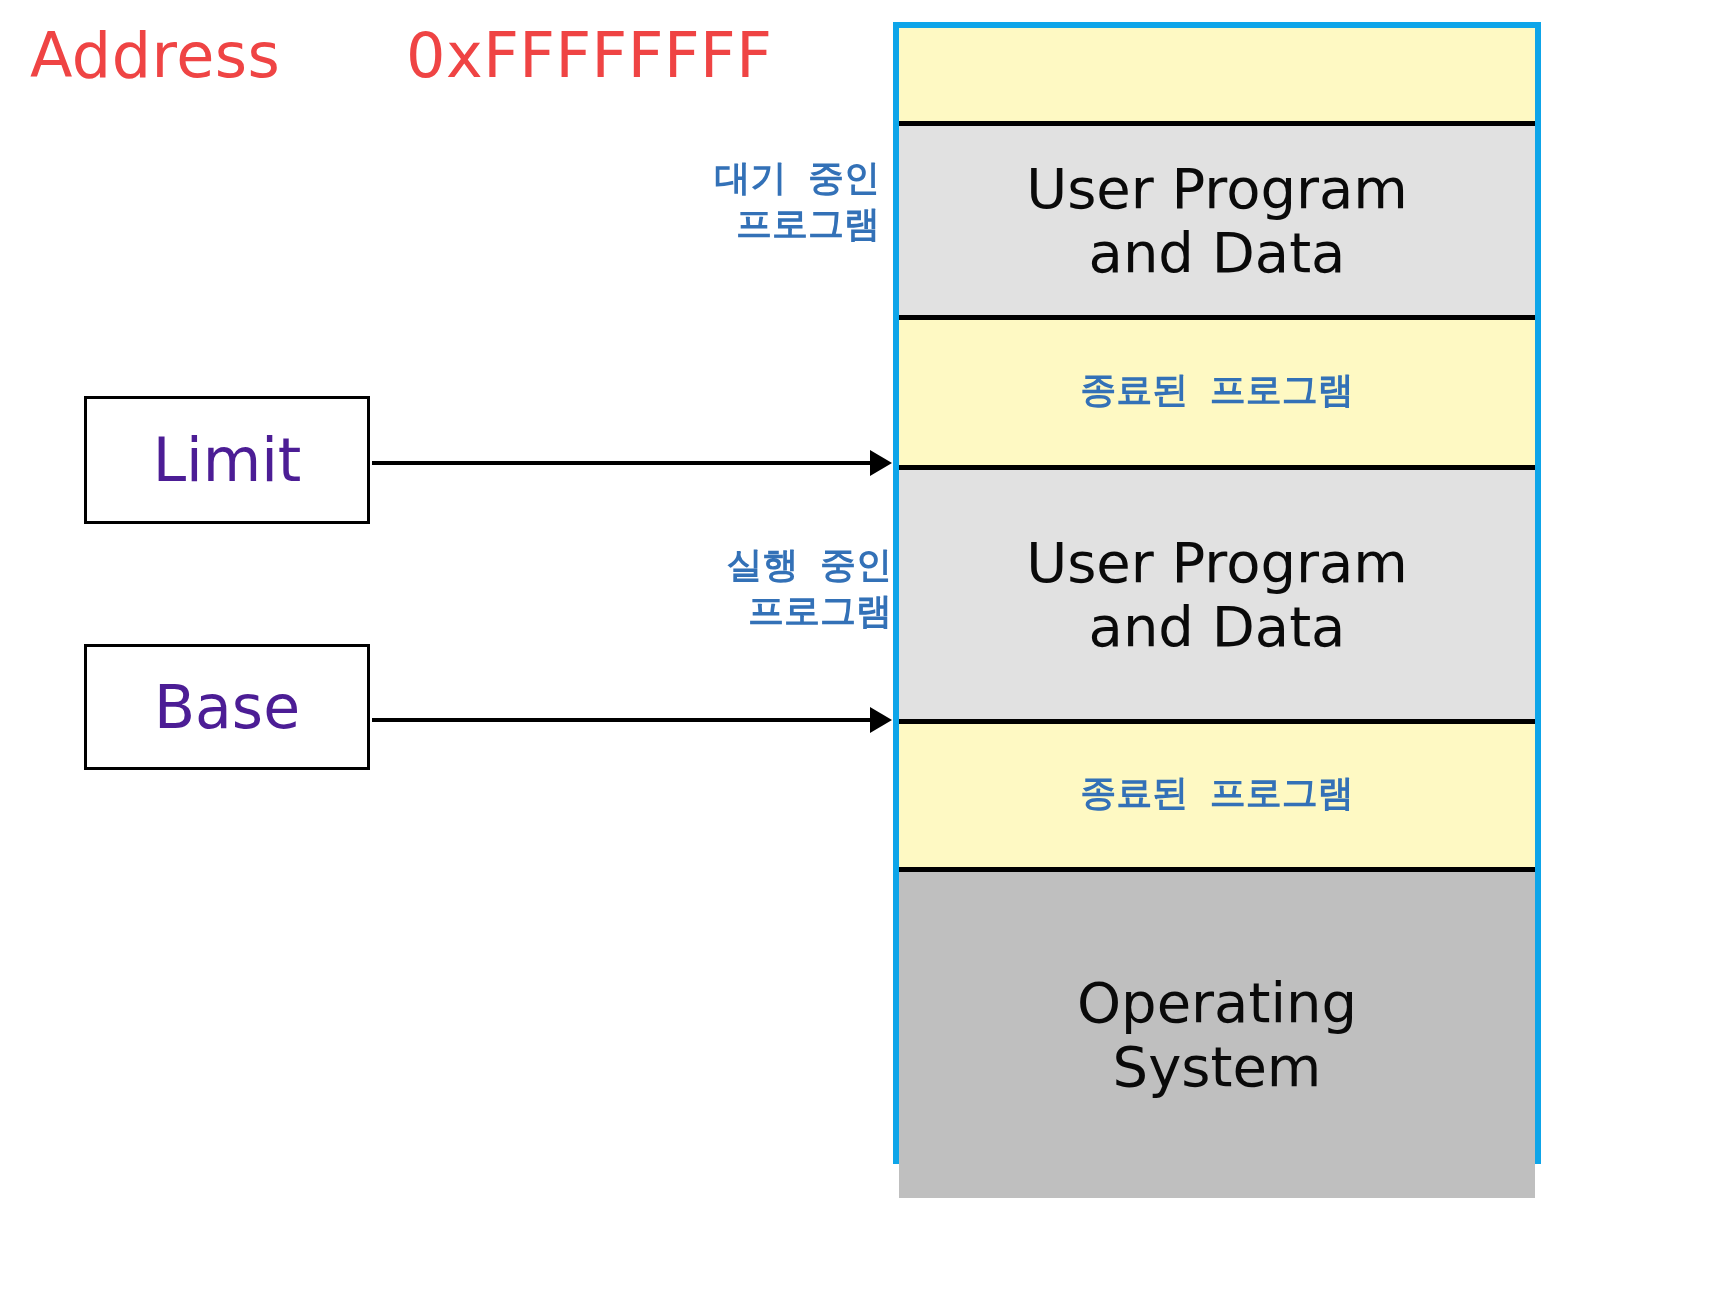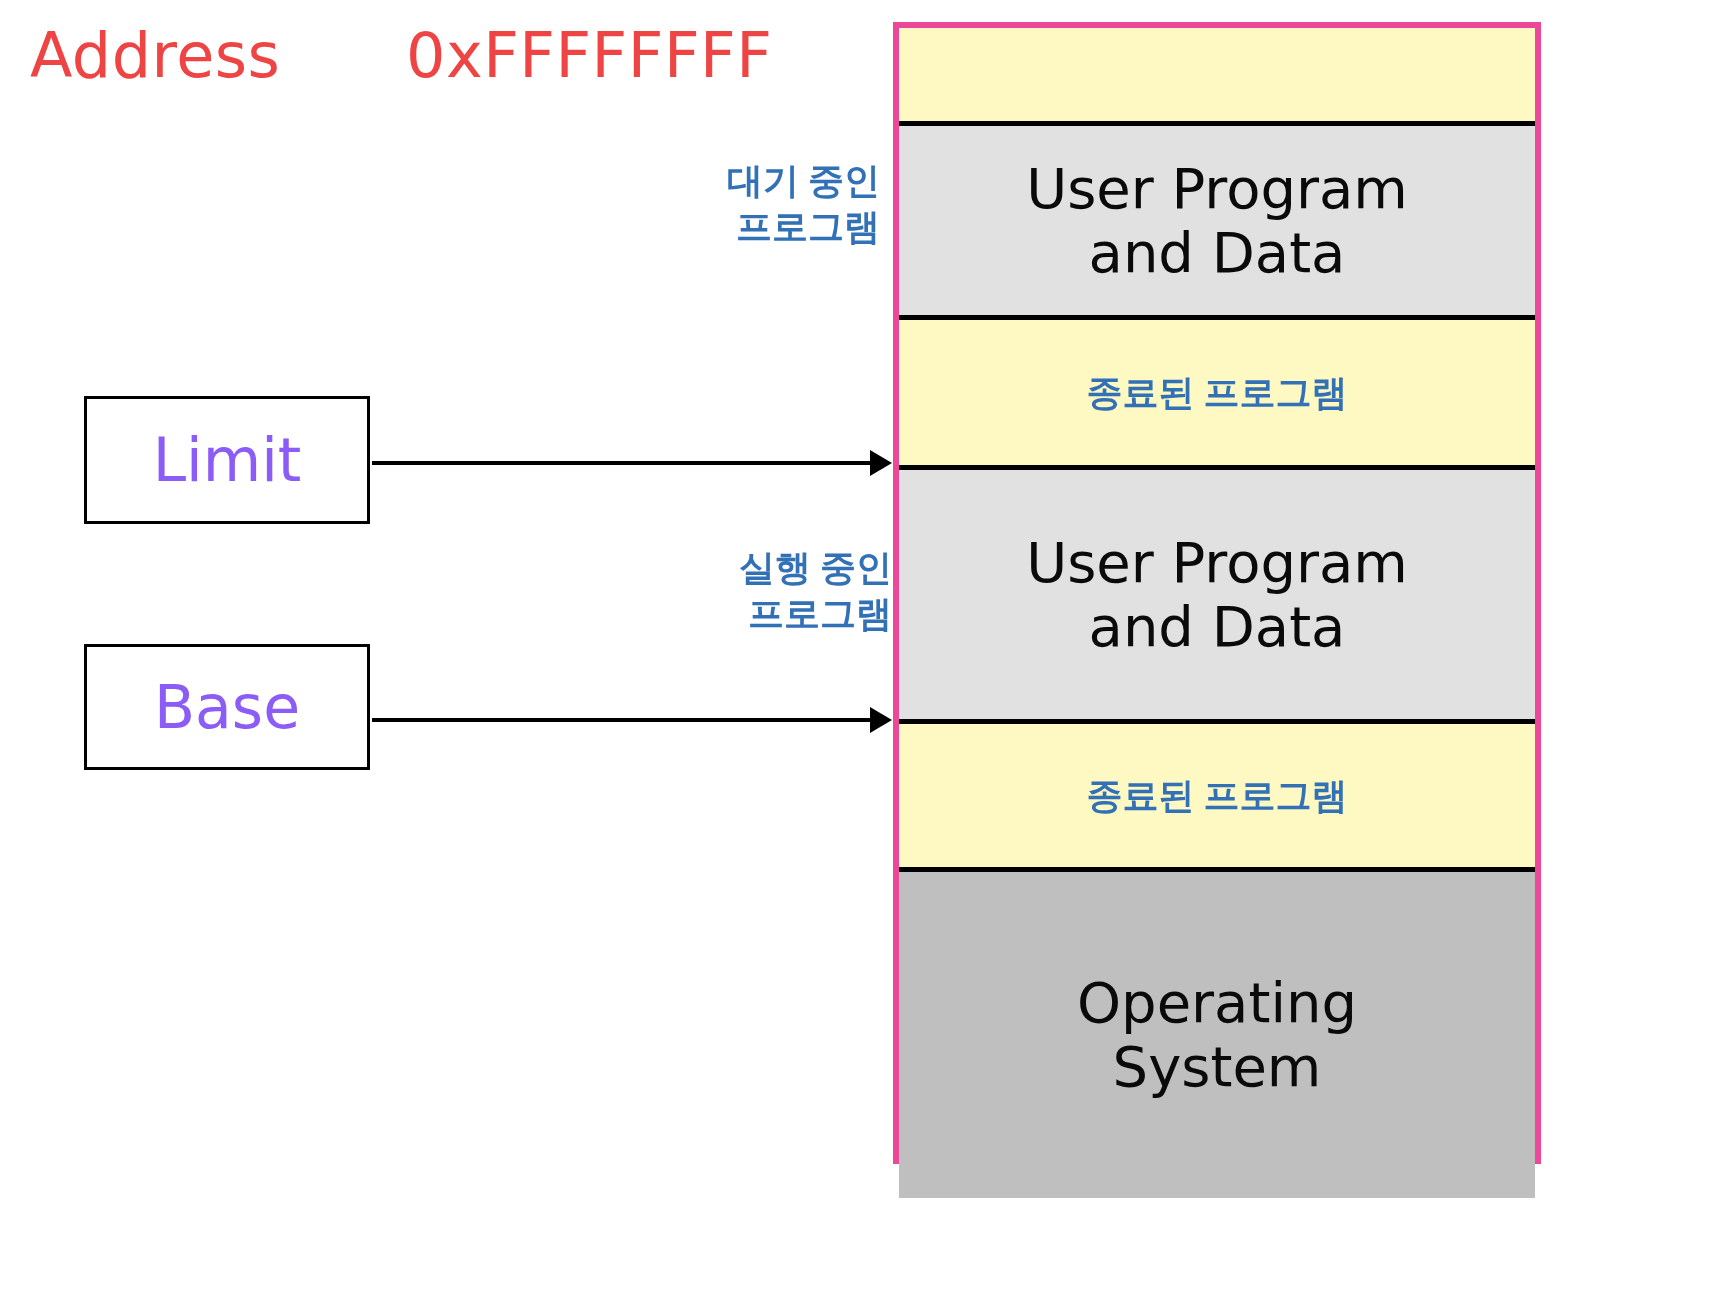--- a/index.html
+++ b/index.html
@@ -10,21 +10,21 @@
   .stage{position:absolute;left:0;top:0;width:1732px;height:1312px;}
 
   
   .hand{
     font-family:"DejaVu Sans", sans-serif;
     font-weight:400;
     color:#ef4444;
     letter-spacing:0.5px;
   }
   .kor{
-    font-family:Liberation Serif, serif;
+    font-family:Liberation Mono, monospace;
     font-weight:700;
     color:#3371b7;
     letter-spacing:0px;
   }
 
   
   #addr-label{
     position:absolute;left:30px;top:20px;
     font-size:62px;line-height:72px;white-space:nowrap;
   }
@@ -40,21 +40,21 @@
   
   .reg-box{
     position:absolute;
     border:3px solid #000;
     background:#fff;
     display:flex;align-items:center;justify-content:center;
     box-sizing:border-box;
   }
   .reg-box .reg-label{
     font-size:60px;line-height:62px;
-    color:#8b5cf6;
+    color:#4c1d95;
     font-family:"DejaVu Sans", sans-serif;
   }
   #reg-limit{left:84px;top:396px;width:286px;height:128px;}
   #reg-base {left:84px;top:644px;width:286px;height:126px;}
 
   
   .arrow-line{
     position:absolute;height:4px;background:#000;
   }
   .arrow-head{
@@ -67,21 +67,21 @@
   #arrow-limit-line{left:372px;top:461px;width:510px;}
   #arrow-limit-head{left:870px;top:450px;}
   #arrow-base-line {left:372px;top:718px;width:510px;}
   #arrow-base-head {left:870px;top:707px;}
 
   
   #memory-column{
     position:absolute;
     left:893px;top:22px;
     width:648px;height:1142px;
-    border:6px solid #ec4899;
+    border:6px solid #0ea5e9;
     box-sizing:border-box;
     background:#fff;
   }
   .mem-seg{
     position:absolute;left:0;width:100%;
     box-sizing:border-box;
     display:flex;align-items:center;justify-content:center;
     text-align:center;
   }
   .seg-free{background:#fef9c3;}

